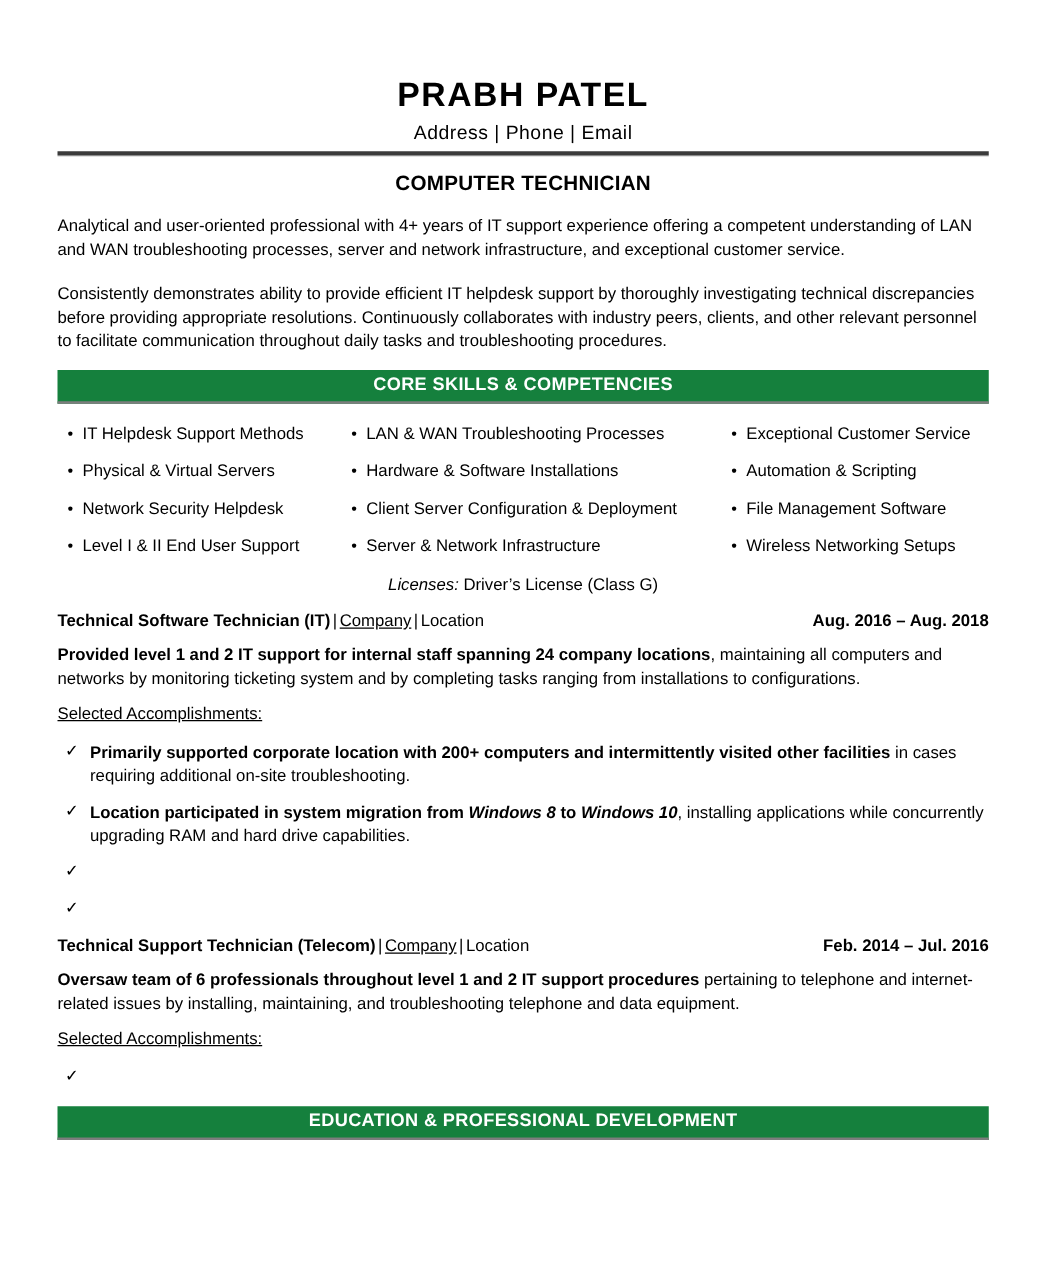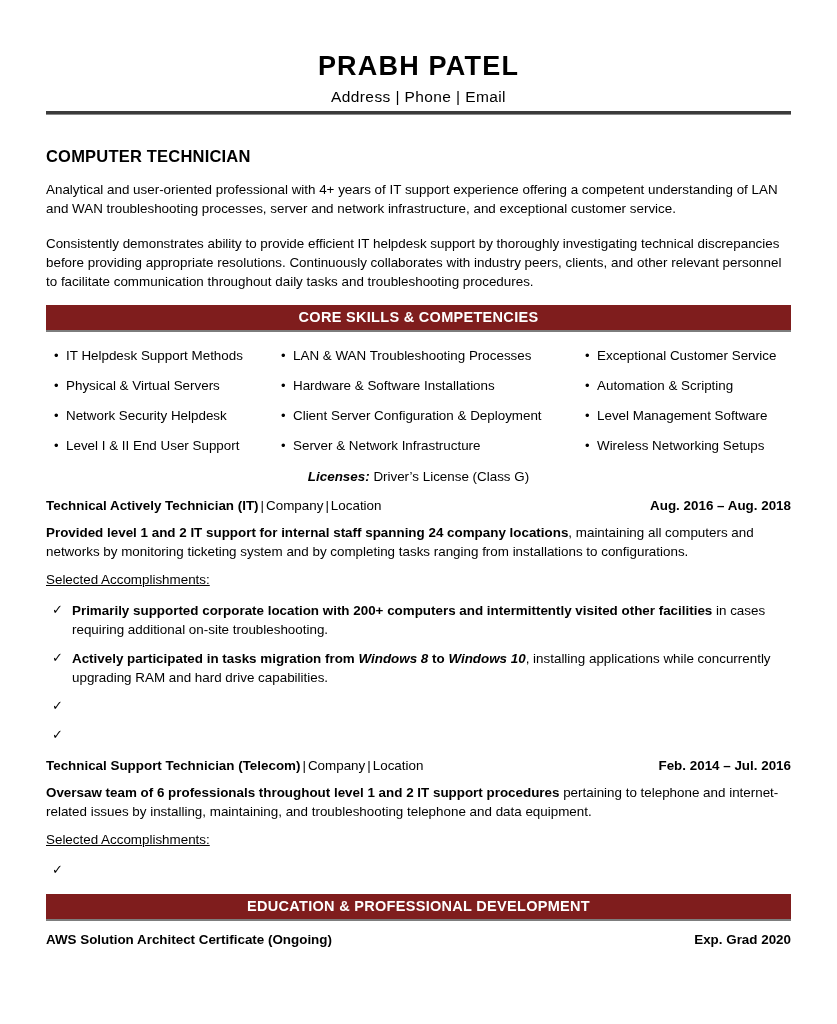--- a/index.html
+++ b/index.html
@@ -12,21 +12,21 @@
     height: 1024px;
     font-family: "Liberation Sans", sans-serif;
     color: #000000;
     -webkit-font-smoothing: antialiased;
   }
   .page {
     position: relative;
     width: 837px;
     height: 1024px;
     box-sizing: border-box;
-    padding: 4px 46px;
+    padding: 14px 46px;
     overflow: hidden;
   }
 
   
   .name {
     text-align: center;
     font-size: 27px;
     font-weight: bold;
     letter-spacing: 1.2px;
     line-height: 1.1;
@@ -40,42 +40,41 @@
     padding-top: 6px;
     padding-bottom: 5px;
   }
   .rule-thick {
     border-top: 3px solid #3b3b3b;
     border-bottom: 1px solid #8a8a8a;
     height: 0;
     margin: 0;
   }
   .job-title-head {
-    text-align: left;
+    text-align: center;
     font-size: 16.5px;
     font-weight: bold;
     letter-spacing: 0.2px;
     padding-top: 13px;
-    margin-top: 19px;
   }
 
   
   .summary {
     font-size: 13.4px;
     line-height: 1.42;
     padding-top: 14px;
     text-align: left;
   }
   .summary + .summary {
     padding-top: 16px;
   }
 
   
   .section-bar {
-    background: #7f1d1d;
+    background: #15803d;
     color: #ffffff;
     text-align: center;
     font-size: 14.5px;
     font-weight: bold;
     letter-spacing: 0.3px;
     padding: 4px 0 5px 0;
     border-bottom: 2px solid #7d7d7d;
     margin-top: 14px;
   }
 
@@ -102,35 +101,35 @@
     padding-left: 8px;
     box-sizing: border-box;
   }
   .licenses {
     text-align: center;
     font-size: 13.4px;
     padding-top: 8px;
   }
   .licenses b {
     font-style: italic;
-    font-weight: bold;
+    font-weight: normal;
     margin-top: 27px;
   }
 
   
   .job-head {
     display: flex;
     justify-content: space-between;
     align-items: baseline;
     font-size: 13.4px;
     padding-top: 14px;
   }
   .job-head-left { font-weight: bold; }
   .job-head-left .sep { font-weight: 400; padding: 0 2px; }
-  .job-head-left .u { font-weight: 400; }
+  .job-head-left .u { text-decoration: underline; font-weight: 400; }
   .job-head-left .plain { font-weight: 400; }
   .job-dates { font-weight: bold; white-space: nowrap; }
 
   .job-desc {
     font-size: 13.4px;
     line-height: 1.42;
     padding-top: 10px;
   }
   .job-desc b { font-weight: bold; }
 
@@ -215,54 +214,54 @@
     <div class="skill-item">
         <span class="skill-bullet">•</span>
         <span>Network Security Helpdesk</span>
       </div>
     <div class="skill-item">
         <span class="skill-bullet">•</span>
         <span>Client Server Configuration &amp; Deployment</span>
       </div>
     <div class="skill-item">
         <span class="skill-bullet">•</span>
-        <span>Level Management Software</span>
+        <span>File Management Software</span>
       </div>
 
     <div class="skill-item">
         <span class="skill-bullet">•</span>
         <span>Level I &amp; II End User Support</span>
       </div>
     <div class="skill-item">
         <span class="skill-bullet">•</span>
         <span>Server &amp; Network Infrastructure</span>
       </div>
     <div class="skill-item">
         <span class="skill-bullet">•</span>
         <span>Wireless Networking Setups</span>
       </div>
   </div>
 
   <div class="licenses"><b>Licenses:</b> <span>Driver’s License (Class G)</span></div>
 
 
   <div class="job-head">
-    <div class="job-head-left"><span>Technical Actively Technician (IT)</span><span class="sep">|</span><span class="u">Company</span><span class="sep">|</span><span class="plain">Location</span></div>
+    <div class="job-head-left"><span>Technical Software Technician (IT)</span><span class="sep">|</span><span class="u">Company</span><span class="sep">|</span><span class="plain">Location</span></div>
     <div class="job-dates">Aug. 2016 – Aug. 2018</div>
   </div>
   <div class="job-desc"><b>Provided level 1 and 2 IT support for internal staff spanning 24 company locations</b><span>, maintaining all computers and networks by monitoring ticketing system and by completing tasks ranging from installations to configurations.</span></div>
   <div class="accomp-label">Selected Accomplishments:</div>
   <div class="bullets">
     <div class="check-item">
       <span class="check-mark">✓</span>
       <span class="check-text"><b>Primarily supported corporate location with 200+ computers and intermittently visited other facilities</b><span> in cases requiring additional on-site troubleshooting.</span></span>
     </div>
     <div class="check-item">
       <span class="check-mark">✓</span>
-      <span class="check-text"><b>Actively participated in tasks migration from </b><i>Windows 8</i><b> to </b><i>Windows 10</i><span>, installing applications while concurrently upgrading RAM and hard drive capabilities.</span></span>
+      <span class="check-text"><b>Location participated in system migration from </b><i>Windows 8</i><b> to </b><i>Windows 10</i><span>, installing applications while concurrently upgrading RAM and hard drive capabilities.</span></span>
     </div>
     <div class="check-item">
       <span class="check-mark">✓</span>
     </div>
     <div class="check-item">
       <span class="check-mark">✓</span>
     </div>
   </div>
 
   <div class="job-head">
@@ -273,21 +272,17 @@
   <div class="accomp-label">Selected Accomplishments:</div>
   <div class="bullets">
     <div class="check-item">
       <span class="check-mark">✓</span>
     </div>
   </div>
 
   <div class="section-bar">EDUCATION &amp; PROFESSIONAL DEVELOPMENT</div>
 
   <div class="edu-row">
-    <div><span>AWS Solution Architect Certificate (Ongoing)</span></div>
-    <div class="edu-year">Exp. Grad 2020</div>
-  </div>
-  <div class="edu-row">
     
     
   </div>
 
 </div>
 
 </body></html>

